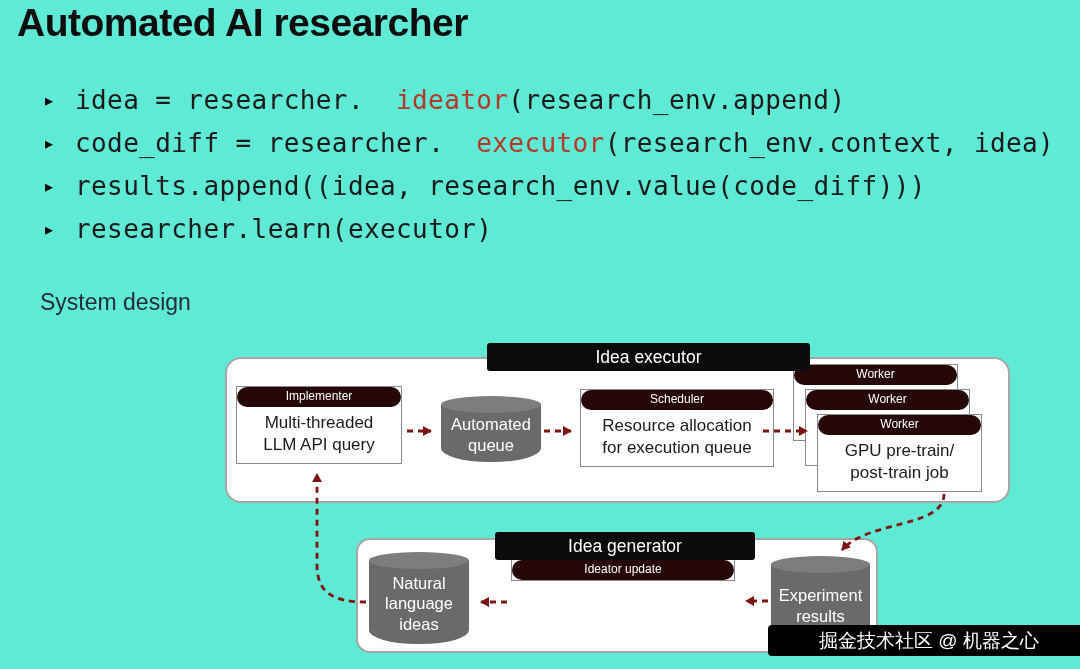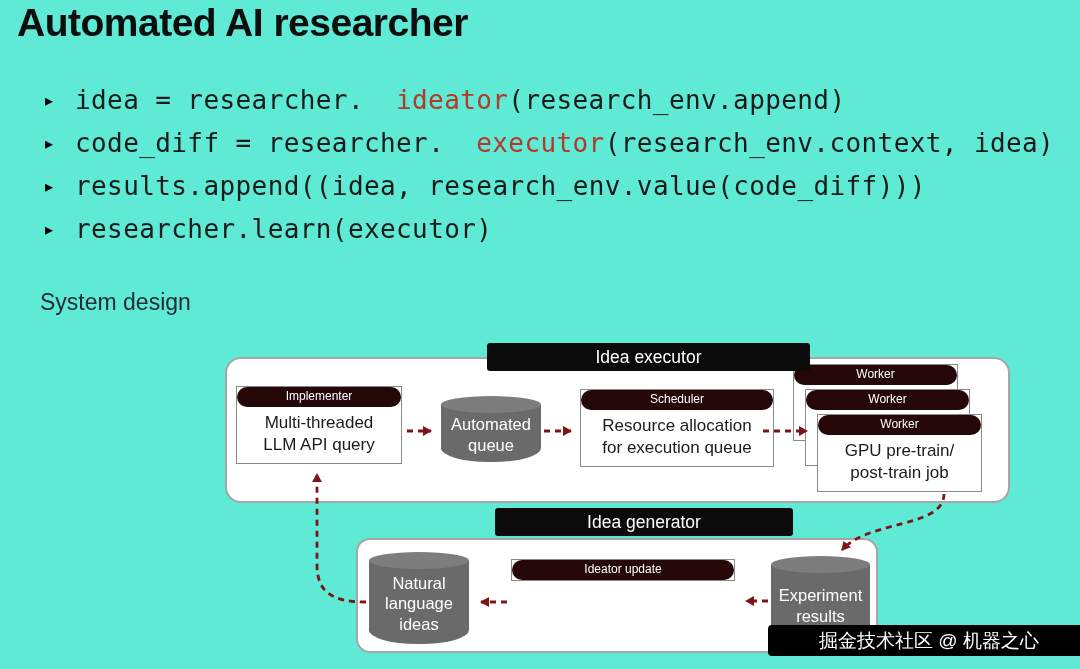--- a/index.html
+++ b/index.html
@@ -97,21 +97,21 @@
   <div class="node z4" style="left:805px;top:389px;width:165px;height:77px;overflow:hidden">
     <div class="node-header">Worker</div>
   </div>
   <div class="node z5" style="left:817px;top:414px;width:165px">
     <div class="node-header">Worker</div>
     <div class="node-body">GPU pre-train/
 post-train job</div>
   </div>
 
   <div class="container" style="left:356px;top:538px;width:518px;height:111px;border-radius:14px"></div>
-  <div class="tab" style="left:495px;top:508px;width:298px;height:28px">Idea generator</div>
+  <div class="tab" style="left:495px;top:532px;width:260px;height:28px">Idea generator</div>
 
   <div class="cylinder" style="left:369px;top:560px;width:100px;height:84px">
     <div class="cyl-label">Natural
 language
 ideas</div>
   </div>
 
   <div class="node z3" style="left:511px;top:559px;width:224px">
     <div class="node-header">Ideator update</div>
   </div>

